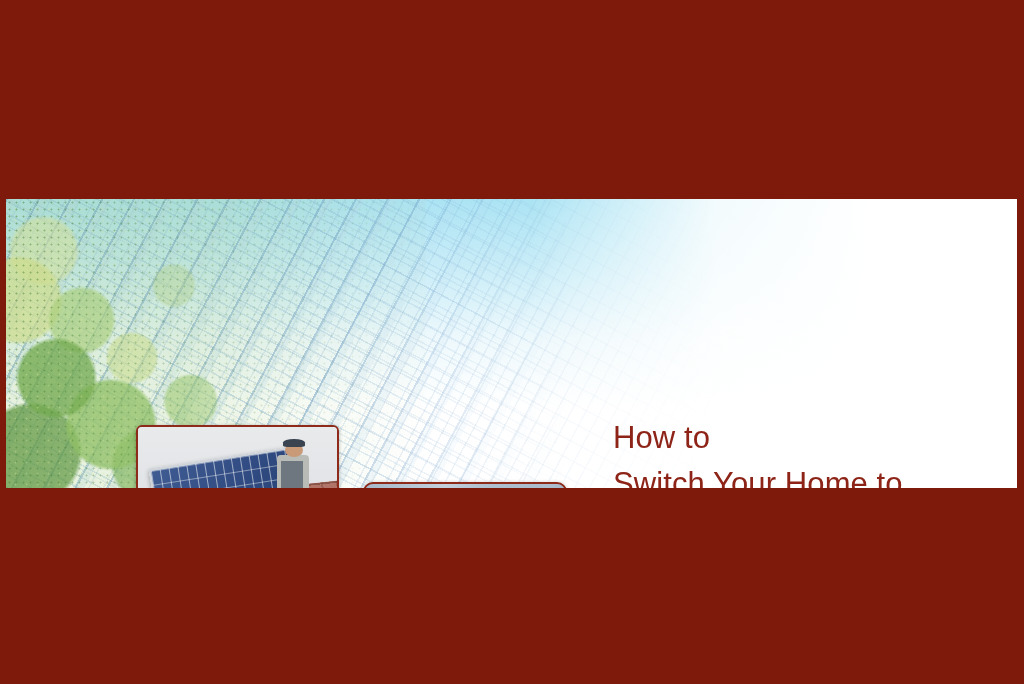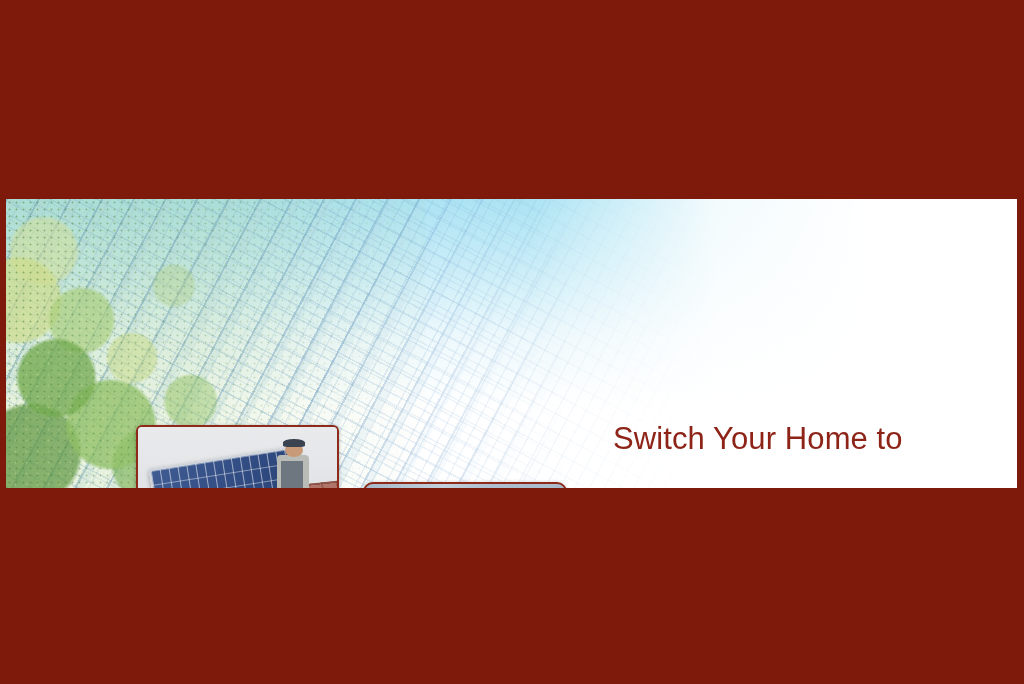--- a/index.html
+++ b/index.html
@@ -205,21 +205,21 @@
     top: 220px;
   }
   .kicker, .subline {
     color: #8d2417;
     font-size: 31px;
     line-height: 37px;
     font-weight: 400;
     letter-spacing: .1px;
     white-space: nowrap;
   }
-  .subline { margin-top: 1px; }
+  .subline { margin-top: 9px; }
 </style>
 </head>
 <body>
 
 <div id="page">
 
   <div id="banner">
 
     <div class="bg-layer" id="sky"></div>
     <div class="bg-layer" id="panel-wash"></div>
@@ -241,17 +241,18 @@
 
     </div>
 
     <div id="photo-hand">
       <div class="hd-glare"></div>
       <div class="hd-glare2"></div>
 
     </div>
 
     <div id="headline">
+      <div class="kicker">How to</div>
       <div class="subline">Switch Your Home to</div>
     </div>
 
   </div>
 </div>
 
 </body></html>

